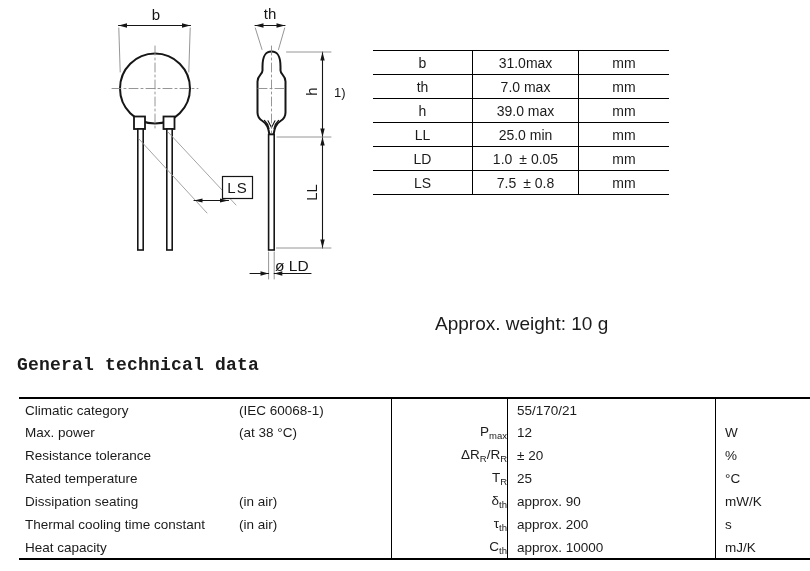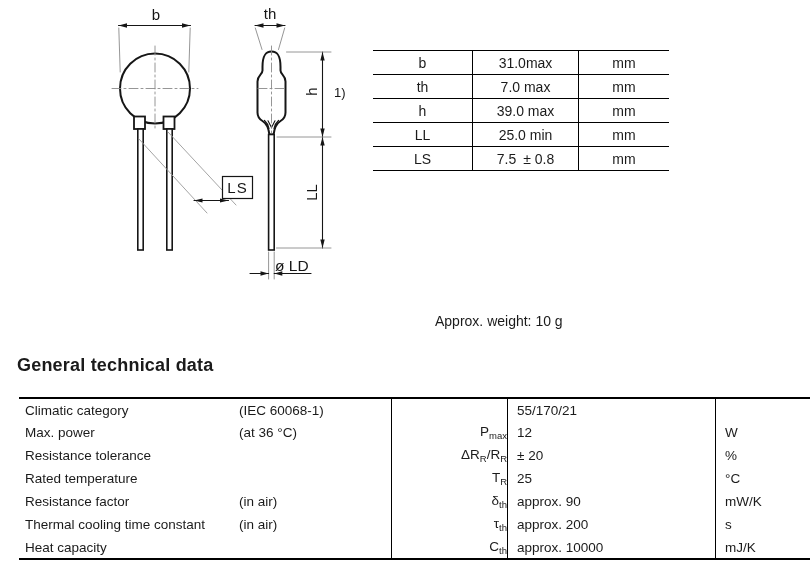--- a/index.html
+++ b/index.html
@@ -20,24 +20,24 @@
     white-space:pre; overflow:hidden;
   }
   .dim-table tr.last td { border-bottom:1.5px solid #000; }
   .dim-table td.c1 { width:99px;  border-right:1.5px solid #000; }
   .dim-table td.c2 { width:105px; border-right:1.5px solid #000; }
   .dim-table td.c3 { width:90px; }
 
   
   .footnote { position:absolute; left:14px; top:299px; font-size:13.5px; }
   .footnote .sup { font-size:9px; vertical-align:6px; }
-  .weight-note { position:absolute; left:435px; top:313px; font-size:14px; }
-
-  
-  .section-title { position:absolute; left:17px; top:355px; font-size:18px; font-weight:bold; letter-spacing:0.2px; }
+  .weight-note { position:absolute; left:435px; top:313px; font-size:19px; }
+
+  
+  .section-title { position:absolute; left:17px; top:355px; font-size:18px; font-weight:bold; letter-spacing:0.2px;font-family:Liberation Mono, monospace; }
 
   
   .tech-table {
     position:absolute; left:19px; top:397px; width:789px;
     border-collapse:collapse; table-layout:fixed; font-size:13.5px;
   }
   .tech-table tr { height:23px; }
   .tech-table tr.first td { border-top:2px solid #000; }
   .tech-table tr.last td  { border-bottom:2px solid #000; }
   .tech-table td { padding:0; vertical-align:middle; white-space:pre; overflow:hidden; }
@@ -146,20 +146,25 @@
       <tr>
         <td class="c1">h</td>
         <td class="c2">39.0 max</td>
         <td class="c3">mm</td>
       </tr>
       <tr>
         <td class="c1">LL</td>
         <td class="c2">25.0 min</td>
         <td class="c3">mm</td>
       </tr>
+      <tr>
+        <td class="c1">LD</td>
+        <td class="c2">1.0 ± 0.05</td>
+        <td class="c3">mm</td>
+      </tr>
       <tr class="last">
         <td class="c1">LS</td>
         <td class="c2">7.5 ± 0.8</td>
         <td class="c3">mm</td>
       </tr>
     </tbody>
   </table>
 
   
   <div class="weight-note">Approx. weight: 10 g</div>
@@ -172,41 +177,41 @@
     <tbody>
       <tr class="first">
         <td class="prop">Climatic category</td>
         <td class="cond">(IEC 60068-1)</td>
         <td class="sym"><span></span><span class="sub"></span><span></span><span class="sub"></span></td>
         <td class="val">55/170/21</td>
         <td class="unit"></td>
       </tr>
       <tr>
         <td class="prop">Max. power</td>
-        <td class="cond">(at 36 °C)</td>
+        <td class="cond">(at 38 °C)</td>
         <td class="sym"><span>P</span><span class="sub">max</span><span></span><span class="sub"></span></td>
         <td class="val">12</td>
         <td class="unit">W</td>
       </tr>
       <tr>
         <td class="prop">Resistance tolerance</td>
         <td class="cond"></td>
         <td class="sym"><span>ΔR</span><span class="sub">R</span><span>/R</span><span class="sub">R</span></td>
         <td class="val">± 20</td>
         <td class="unit">%</td>
       </tr>
       <tr>
         <td class="prop">Rated temperature</td>
         <td class="cond"></td>
         <td class="sym"><span>T</span><span class="sub">R</span><span></span><span class="sub"></span></td>
         <td class="val">25</td>
         <td class="unit">°C</td>
       </tr>
       <tr>
-        <td class="prop">Resistance factor</td>
+        <td class="prop">Dissipation seating</td>
         <td class="cond">(in air)</td>
         <td class="sym"><span>δ</span><span class="sub">th</span><span></span><span class="sub"></span></td>
         <td class="val">approx. 90</td>
         <td class="unit">mW/K</td>
       </tr>
       <tr>
         <td class="prop">Thermal cooling time constant</td>
         <td class="cond">(in air)</td>
         <td class="sym"><span>τ</span><span class="sub">th</span><span></span><span class="sub"></span></td>
         <td class="val">approx. 200</td>

